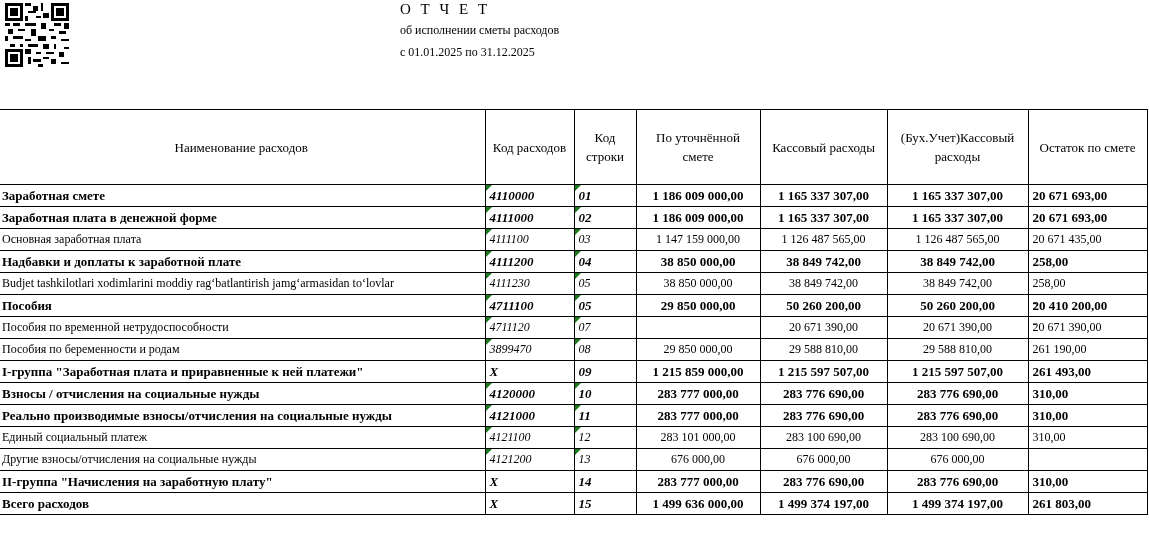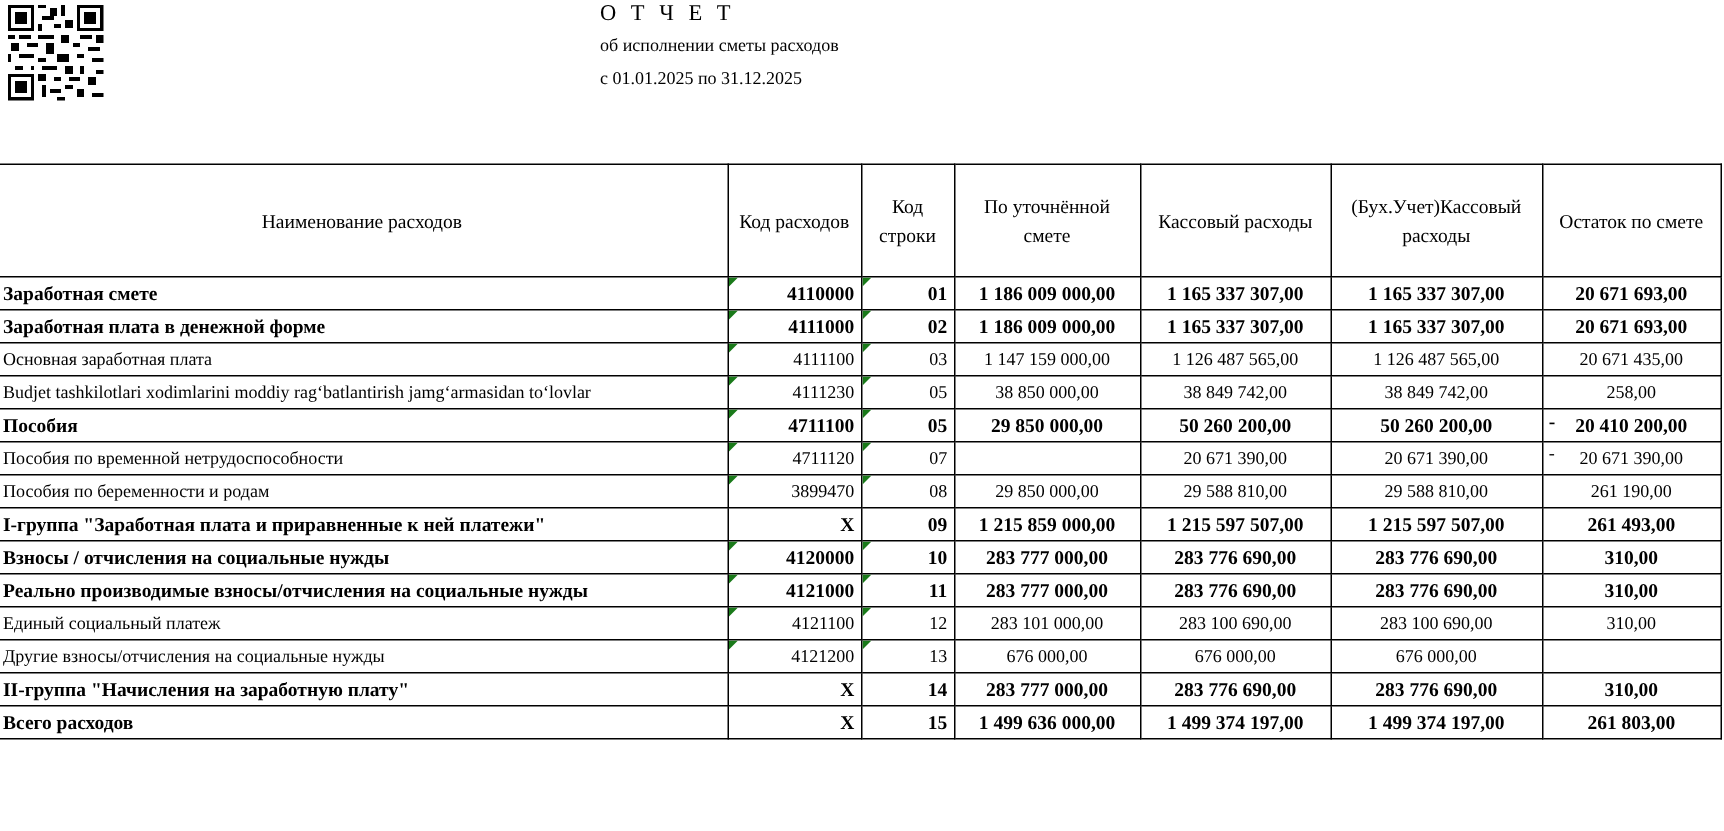--- a/index.html
+++ b/index.html
@@ -8,23 +8,23 @@
   .qr { position: absolute; left: 5px; top: 3px; width: 64px; height: 64px; }
   .title-block { position: absolute; left: 400px; top: 0; width: 348px; text-align: left; }
   .title { font-size: 15px; letter-spacing: 3px; line-height: 20px; margin-top: -1px; }
   .subtitle { font-size: 12px; line-height: 22px; }
   table.report { position: absolute; left: 0; top: 109px; border-collapse: collapse; table-layout: fixed; width: 1147px; }
   table.report td, table.report th { border: 1px solid #000; padding: 0 4px; overflow: hidden; white-space: nowrap; }
   table.report tr td:first-child, table.report tr th:first-child { border-left: none; padding-left: 2px; }
   table.report th { font-weight: normal; font-size: 13px; line-height: 19px; height: 74px; text-align: center; }
   table.report td { height: 21px; font-size: 12px; }
   tr.bold td { font-weight: bold; font-size: 13px; }
-  td.code, td.line { text-align: right; position: relative; }
+  td.code, td.line { text-align: left; position: relative; font-style: italic; }
   td.num { text-align: center; padding-right: 12px; }
-  td.rem { text-align: center; padding-right: 14px; position: relative; }
+  td.rem { text-align: left; padding-right: 14px; position: relative; }
   .tri { position: absolute; left: 0; top: 0; width: 0; height: 0;
          border-top: 6px solid #1a7a1a; border-right: 6px solid transparent; }
   .neg { position: absolute; left: 4px; top: 0; }
 </style>
 </head>
 <body>
 
 <svg class="qr" viewBox="0 0 25 25" shape-rendering="crispEdges">
   <rect x="0" y="0" width="25" height="25" fill="#fff"></rect>
   <g fill="#000">
@@ -128,20 +128,29 @@
       </tr>
       <tr>
         <td>Основная заработная плата</td>
         <td class="code"><span class="tri" style="border-top-color: rgb(26, 122, 26);"></span><span>4111100</span></td>
         <td class="line"><span class="tri" style="border-top-color: rgb(26, 122, 26);"></span><span>03</span></td>
         <td class="num">1 147 159 000,00</td>
         <td class="num">1 126 487 565,00</td>
         <td class="num">1 126 487 565,00</td>
         <td class="rem"><span class="neg"></span><span>20 671 435,00</span></td>
       </tr>
+      <tr class="bold">
+        <td>Надбавки и доплаты к заработной плате</td>
+        <td class="code"><span class="tri" style="border-top-color: rgb(26, 122, 26);"></span><span>4111200</span></td>
+        <td class="line"><span class="tri" style="border-top-color: rgb(26, 122, 26);"></span><span>04</span></td>
+        <td class="num">38 850 000,00</td>
+        <td class="num">38 849 742,00</td>
+        <td class="num">38 849 742,00</td>
+        <td class="rem"><span class="neg"></span><span>258,00</span></td>
+      </tr>
       <tr>
         <td>Budjet tashkilotlari xodimlarini moddiy rag‘batlantirish jamg‘armasidan to‘lovlar</td>
         <td class="code"><span class="tri" style="border-top-color: rgb(26, 122, 26);"></span><span>4111230</span></td>
         <td class="line"><span class="tri" style="border-top-color: rgb(26, 122, 26);"></span><span>05</span></td>
         <td class="num">38 850 000,00</td>
         <td class="num">38 849 742,00</td>
         <td class="num">38 849 742,00</td>
         <td class="rem"><span class="neg"></span><span>258,00</span></td>
       </tr>
       <tr class="bold">

